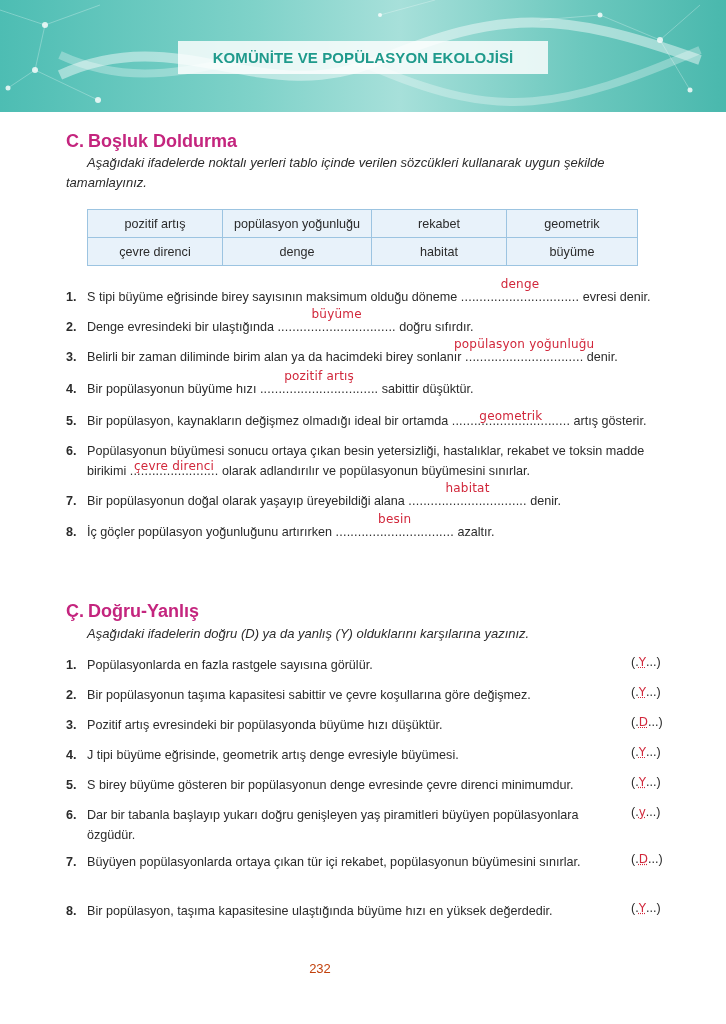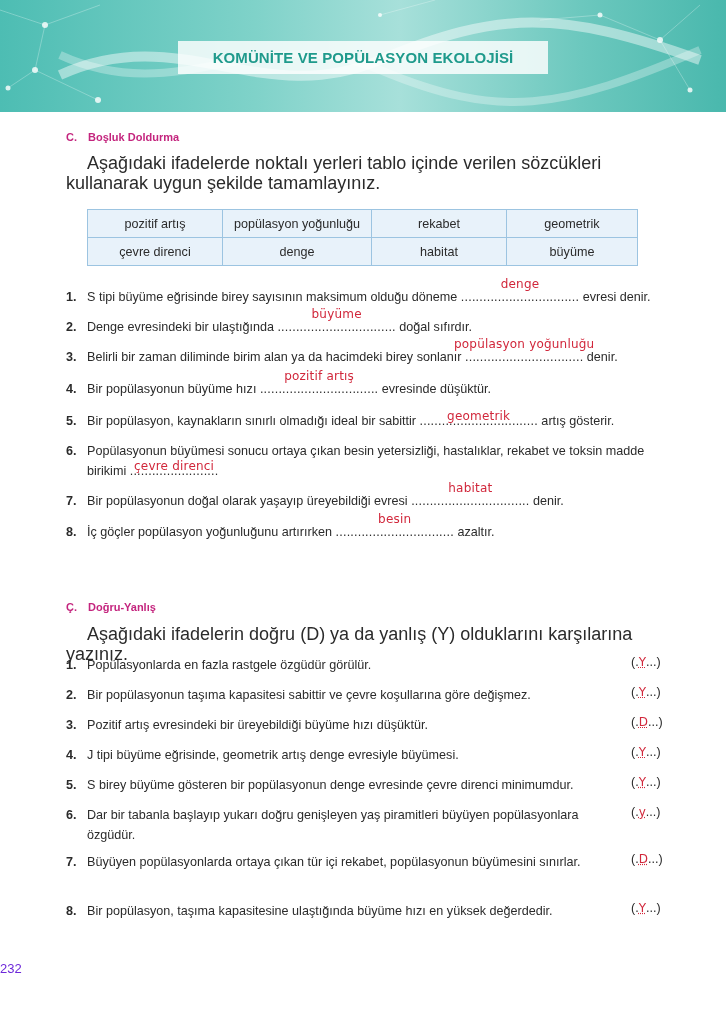--- a/index.html
+++ b/index.html
@@ -15,26 +15,27 @@
   .banner svg { position: absolute; left: 0; top: 0; }
   .banner-title-box {
     position: absolute; left: 178px; top: 41px; width: 370px; height: 33px;
     background: rgba(255,255,255,0.82);
     display: flex; align-items: center; justify-content: center;
   }
   .banner-title {
     font-weight: bold; font-size: 15px; color: #1f9a8c; letter-spacing: 0.1px;
   }
   .section-head {
-    position: absolute; font-weight: bold; font-size: 11px; color: #c4257e;
+    position: absolute; font-weight: bold; font-size: 18px; color: #c4257e;
   }
   .section-head .letter { display: inline-block; width: 22px; }
   .intro {
-    position: absolute; left: 66px; width: 600px; font-size: 18px; line-height: 20px;
+    position: absolute; left: 66px; width: 600px; font-size: 13px; line-height: 20px;
     text-indent: 21px;
+    font-style: italic;
   }
   table.words {
     position: absolute; left: 87px; top: 209px; width: 551px; border-collapse: collapse;
     background: #e8f2fa; font-size: 12.6px;
   }
   table.words td {
     border: 1.5px solid #9cc4e1; height: 27px; text-align: center; padding: 0;
   }
   .item {
     position: absolute; left: 66px; width: 600px; font-size: 12.6px; line-height: 20px;
@@ -45,21 +46,21 @@
   .ans {
     position: absolute; left: 50%; transform: translateX(-50%); top: -13px;
     font-family: "DejaVu Sans", sans-serif; font-size: 12px; color: #d1273b; white-space: nowrap;
   }
   .ans.low { top: -5px; }
   .tf {
     position: absolute; left: 631px; font-size: 12.6px;
   }
   .tf .mark { color: #d1273b; font-family: "DejaVu Sans", sans-serif; font-size: 12px; text-decoration: underline dotted; }
   .page-num {
-    position: absolute; left: 0; width: 640px; top: 961px; font-size: 13px; color: #6d28d9;
+    position: absolute; left: 0; width: 640px; top: 961px; text-align: center; font-size: 13px; color: #c2410c;
   }
 </style>
 </head>
 <body>
 
 <div class="banner">
   <svg width="726" height="112">
     <g stroke="rgba(255,255,255,0.35)" stroke-width="0.8" fill="none">
       <line x1="0" y1="10" x2="45" y2="25"></line>
         <line x1="45" y1="25" x2="35" y2="70"></line>
@@ -112,67 +113,67 @@
 </tbody>
   </table>
 
 <div id="fill-items">
     <div class="item" style="top: 287px;">
       <span class="num">1.</span>
       <span class="txt"><span>S tipi büyüme eğrisinde birey sayısının maksimum olduğu döneme </span><span class="blank"><span>................................</span><span class="ans">denge</span></span><span> evresi denir.</span></span>
     </div>
     <div class="item" style="top: 317px;">
       <span class="num">2.</span>
-      <span class="txt"><span>Denge evresindeki bir ulaştığında </span><span class="blank"><span>................................</span><span class="ans">büyüme</span></span><span> doğal sıfırdır.</span></span>
+      <span class="txt"><span>Denge evresindeki bir ulaştığında </span><span class="blank"><span>................................</span><span class="ans">büyüme</span></span><span> doğru sıfırdır.</span></span>
     </div>
     <div class="item" style="top: 347px;">
       <span class="num">3.</span>
       <span class="txt"><span>Belirli bir zaman diliminde birim alan ya da hacimdeki birey sonlanır </span><span class="blank"><span>................................</span><span class="ans">popülasyon yoğunluğu</span></span><span> denir.</span></span>
     </div>
     <div class="item" style="top: 379px;">
       <span class="num">4.</span>
-      <span class="txt"><span>Bir popülasyonun büyüme hızı </span><span class="blank"><span>................................</span><span class="ans">pozitif artış</span></span><span> evresinde düşüktür.</span></span>
+      <span class="txt"><span>Bir popülasyonun büyüme hızı </span><span class="blank"><span>................................</span><span class="ans">pozitif artış</span></span><span> sabittir düşüktür.</span></span>
     </div>
     <div class="item" style="top: 411px;">
       <span class="num">5.</span>
-      <span class="txt"><span>Bir popülasyon, kaynakların sınırlı olmadığı ideal bir sabittir </span><span class="blank"><span>................................</span><span class="ans low">geometrik</span></span><span> artış gösterir.</span></span>
+      <span class="txt"><span>Bir popülasyon, kaynakların değişmez olmadığı ideal bir ortamda </span><span class="blank"><span>................................</span><span class="ans low">geometrik</span></span><span> artış gösterir.</span></span>
     </div>
     <div class="item" style="top: 441px;">
       <span class="num">6.</span>
-      <span class="txt"><span>Popülasyonun büyümesi sonucu ortaya çıkan besin yetersizliği, hastalıklar, rekabet ve toksin madde birikimi </span><span class="blank"><span>........................</span><span class="ans low">çevre direnci</span></span></span>
+      <span class="txt"><span>Popülasyonun büyümesi sonucu ortaya çıkan besin yetersizliği, hastalıklar, rekabet ve toksin madde birikimi </span><span class="blank"><span>........................</span><span class="ans low">çevre direnci</span></span><span> olarak adlandırılır ve popülasyonun büyümesini sınırlar.</span></span>
     </div>
     <div class="item" style="top: 491px;">
       <span class="num">7.</span>
-      <span class="txt"><span>Bir popülasyonun doğal olarak yaşayıp üreyebildiği evresi </span><span class="blank"><span>................................</span><span class="ans">habitat</span></span><span> denir.</span></span>
+      <span class="txt"><span>Bir popülasyonun doğal olarak yaşayıp üreyebildiği alana </span><span class="blank"><span>................................</span><span class="ans">habitat</span></span><span> denir.</span></span>
     </div>
     <div class="item" style="top: 522px;">
       <span class="num">8.</span>
       <span class="txt"><span>İç göçler popülasyon yoğunluğunu artırırken </span><span class="blank"><span>................................</span><span class="ans">besin</span></span><span> azaltır.</span></span>
     </div>
   </div>
 
 <div class="section-head" style="left:66px; top:601px;">
   <span class="letter">Ç.</span><span>Doğru-Yanlış</span>
 </div>
 <div class="intro" style="top:624px;">Aşağıdaki ifadelerin doğru (D) ya da yanlış (Y) olduklarını karşılarına yazınız.</div>
 
 <div id="tf-items">
     <div class="item" style="top: 655px;">
       <span class="num">1.</span>
-      <span class="txt" style="width:520px">Popülasyonlarda en fazla rastgele özgüdür görülür.</span>
+      <span class="txt" style="width:520px">Popülasyonlarda en fazla rastgele sayısına görülür.</span>
     </div>
     <div class="tf" style="top: 655px;"><span>(.</span><span class="mark">Y</span><span>...)</span></div>
     <div class="item" style="top: 685px;">
       <span class="num">2.</span>
       <span class="txt" style="width:520px">Bir popülasyonun taşıma kapasitesi sabittir ve çevre koşullarına göre değişmez.</span>
     </div>
     <div class="tf" style="top: 685px;"><span>(.</span><span class="mark">Y</span><span>...)</span></div>
     <div class="item" style="top: 715px;">
       <span class="num">3.</span>
-      <span class="txt" style="width:520px">Pozitif artış evresindeki bir üreyebildiği büyüme hızı düşüktür.</span>
+      <span class="txt" style="width:520px">Pozitif artış evresindeki bir popülasyonda büyüme hızı düşüktür.</span>
     </div>
     <div class="tf" style="top: 715px;"><span>(.</span><span class="mark">D</span><span>...)</span></div>
     <div class="item" style="top: 745px;">
       <span class="num">4.</span>
       <span class="txt" style="width:520px">J tipi büyüme eğrisinde, geometrik artış denge evresiyle büyümesi.</span>
     </div>
     <div class="tf" style="top: 745px;"><span>(.</span><span class="mark">Y</span><span>...)</span></div>
     <div class="item" style="top: 775px;">
       <span class="num">5.</span>
       <span class="txt" style="width:520px">S birey büyüme gösteren bir popülasyonun denge evresinde çevre direnci minimumdur.</span>

